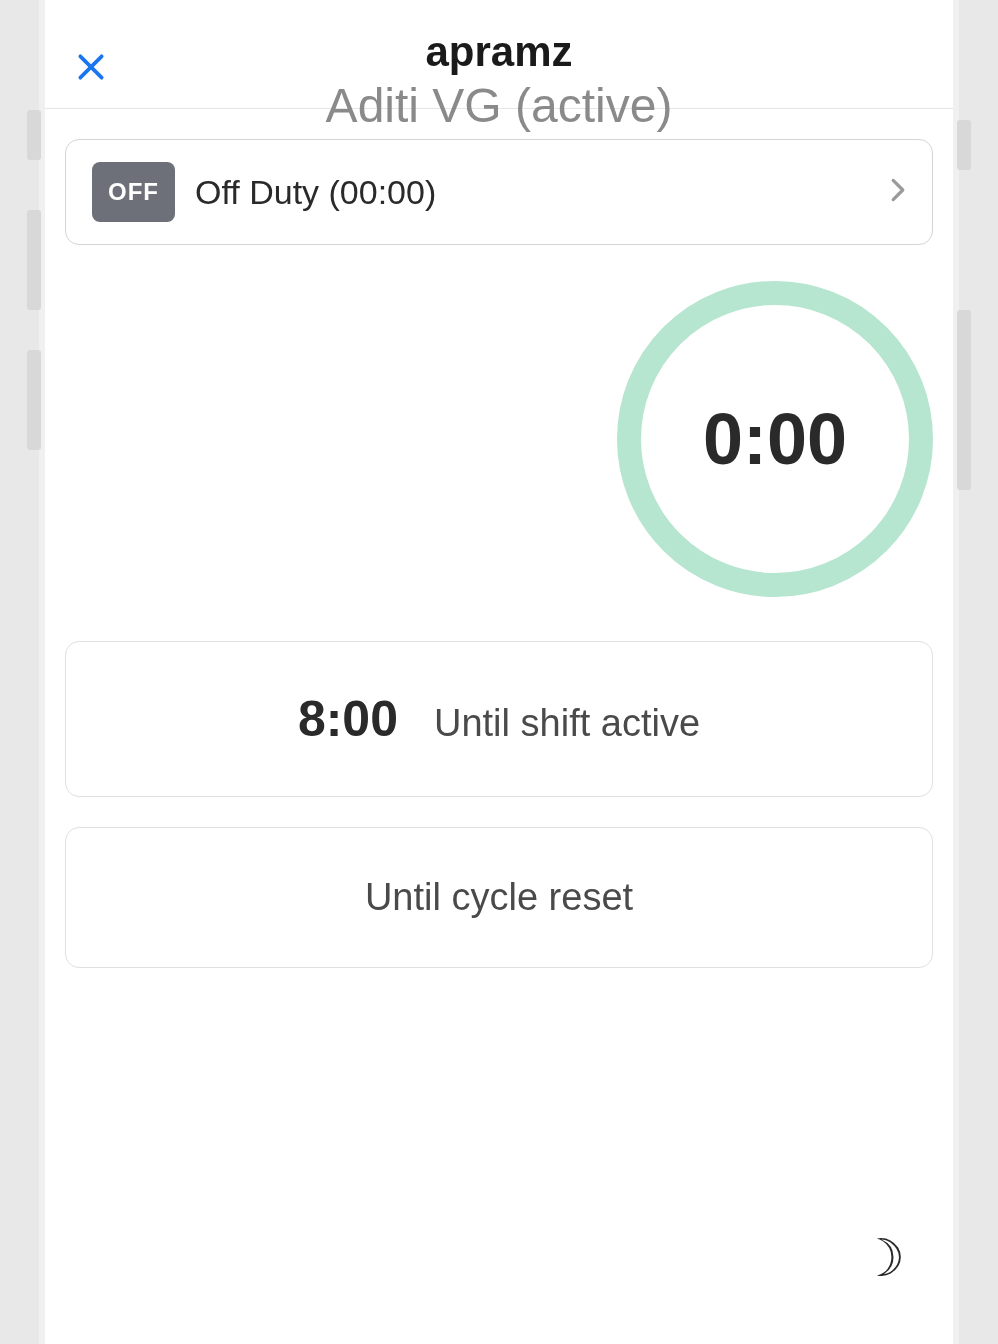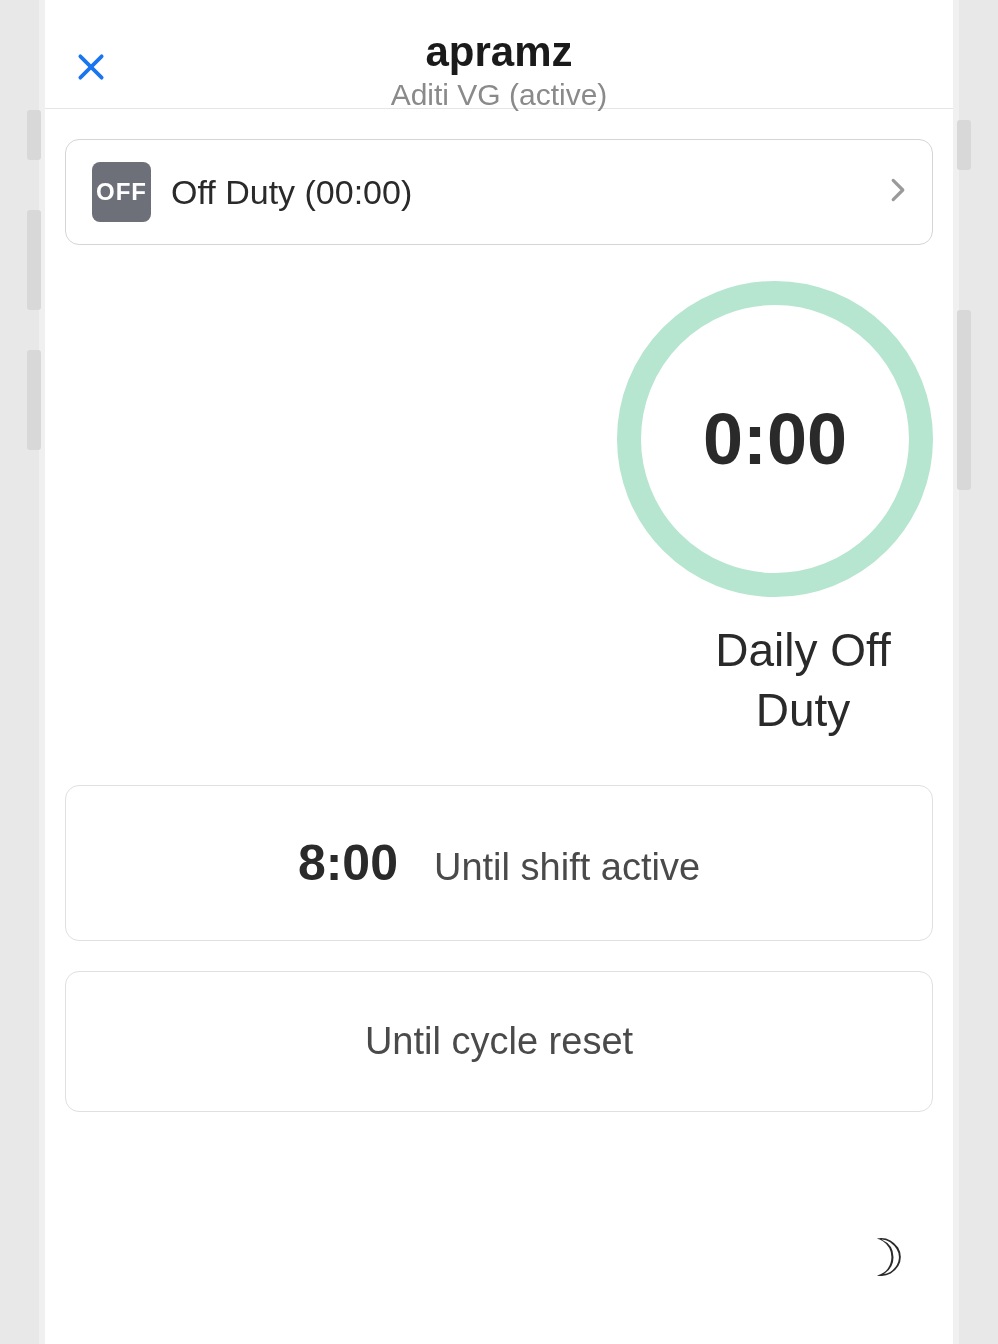--- a/index.html
+++ b/index.html
@@ -64,21 +64,21 @@
       right: 0;
       text-align: center;
       pointer-events: none;
     }
     .header-title {
       font-size: 42px;
       font-weight: 700;
       color: #1a1a1a;
     }
     .header-subtitle {
-      font-size: 30px;
+      font-size: 48px;
       font-weight: 400;
       color: #8a8a8a;
       margin-top: 2px;
     }
 
     .content {
       padding: 30px 20px 0 20px;
       flex: 1;
       display: flex;
       flex-direction: column;
@@ -90,21 +90,21 @@
       padding: 22px 26px;
       display: flex;
       align-items: center;
       cursor: pointer;
     }
     .status-badge {
       background: #6d7078;
       color: #ffffff;
       font-size: 24px;
       font-weight: 700;
-      padding: 16px 4px;
+      padding: 16px 16px;
       border-radius: 8px;
       letter-spacing: 1px;
     }
     .status-text {
       font-size: 34px;
       color: #2a2a2a;
       margin-left: 20px;
       flex: 1;
     }
     .chevron-right {
@@ -207,21 +207,20 @@
           <svg viewBox="0 0 10 16" fill="none" stroke="currentColor" stroke-width="2" stroke-linecap="round" stroke-linejoin="round">
             <polyline points="2,2 8,8 2,14"></polyline>
           </svg>
         </div>
       </div>
 
       <div class="dial-section">
         <div class="dial">
           <div class="dial-time">0:00</div>
         </div>
-        <div class="dial-label">Daily Off Duty</div>
       </div>
 
       <div class="reset-card">
         <span class="reset-time">8:00</span>
         <span class="reset-label">Until shift active</span>
       </div>
 
       <div class="reset-card">
         <span class="reset-label">Until cycle reset</span>
       </div>

